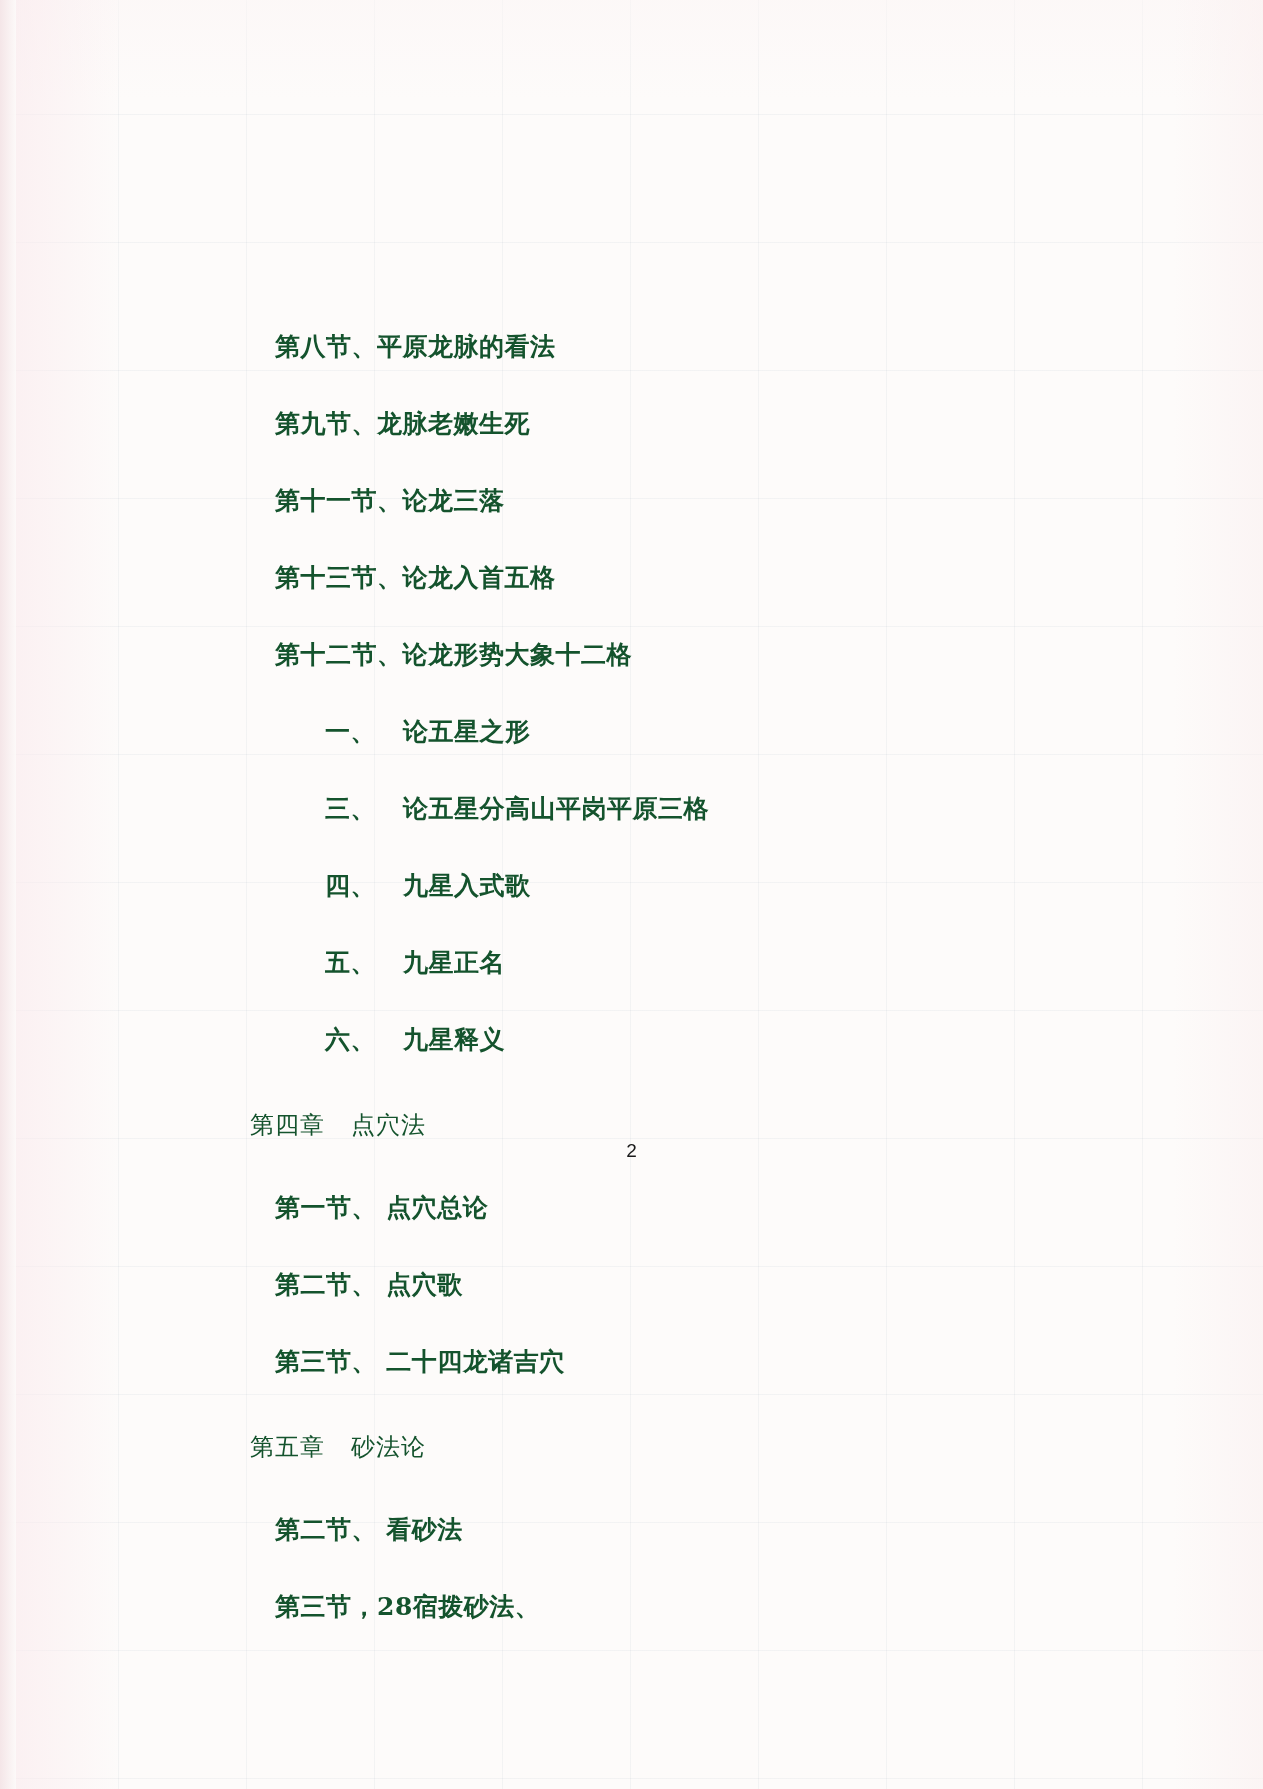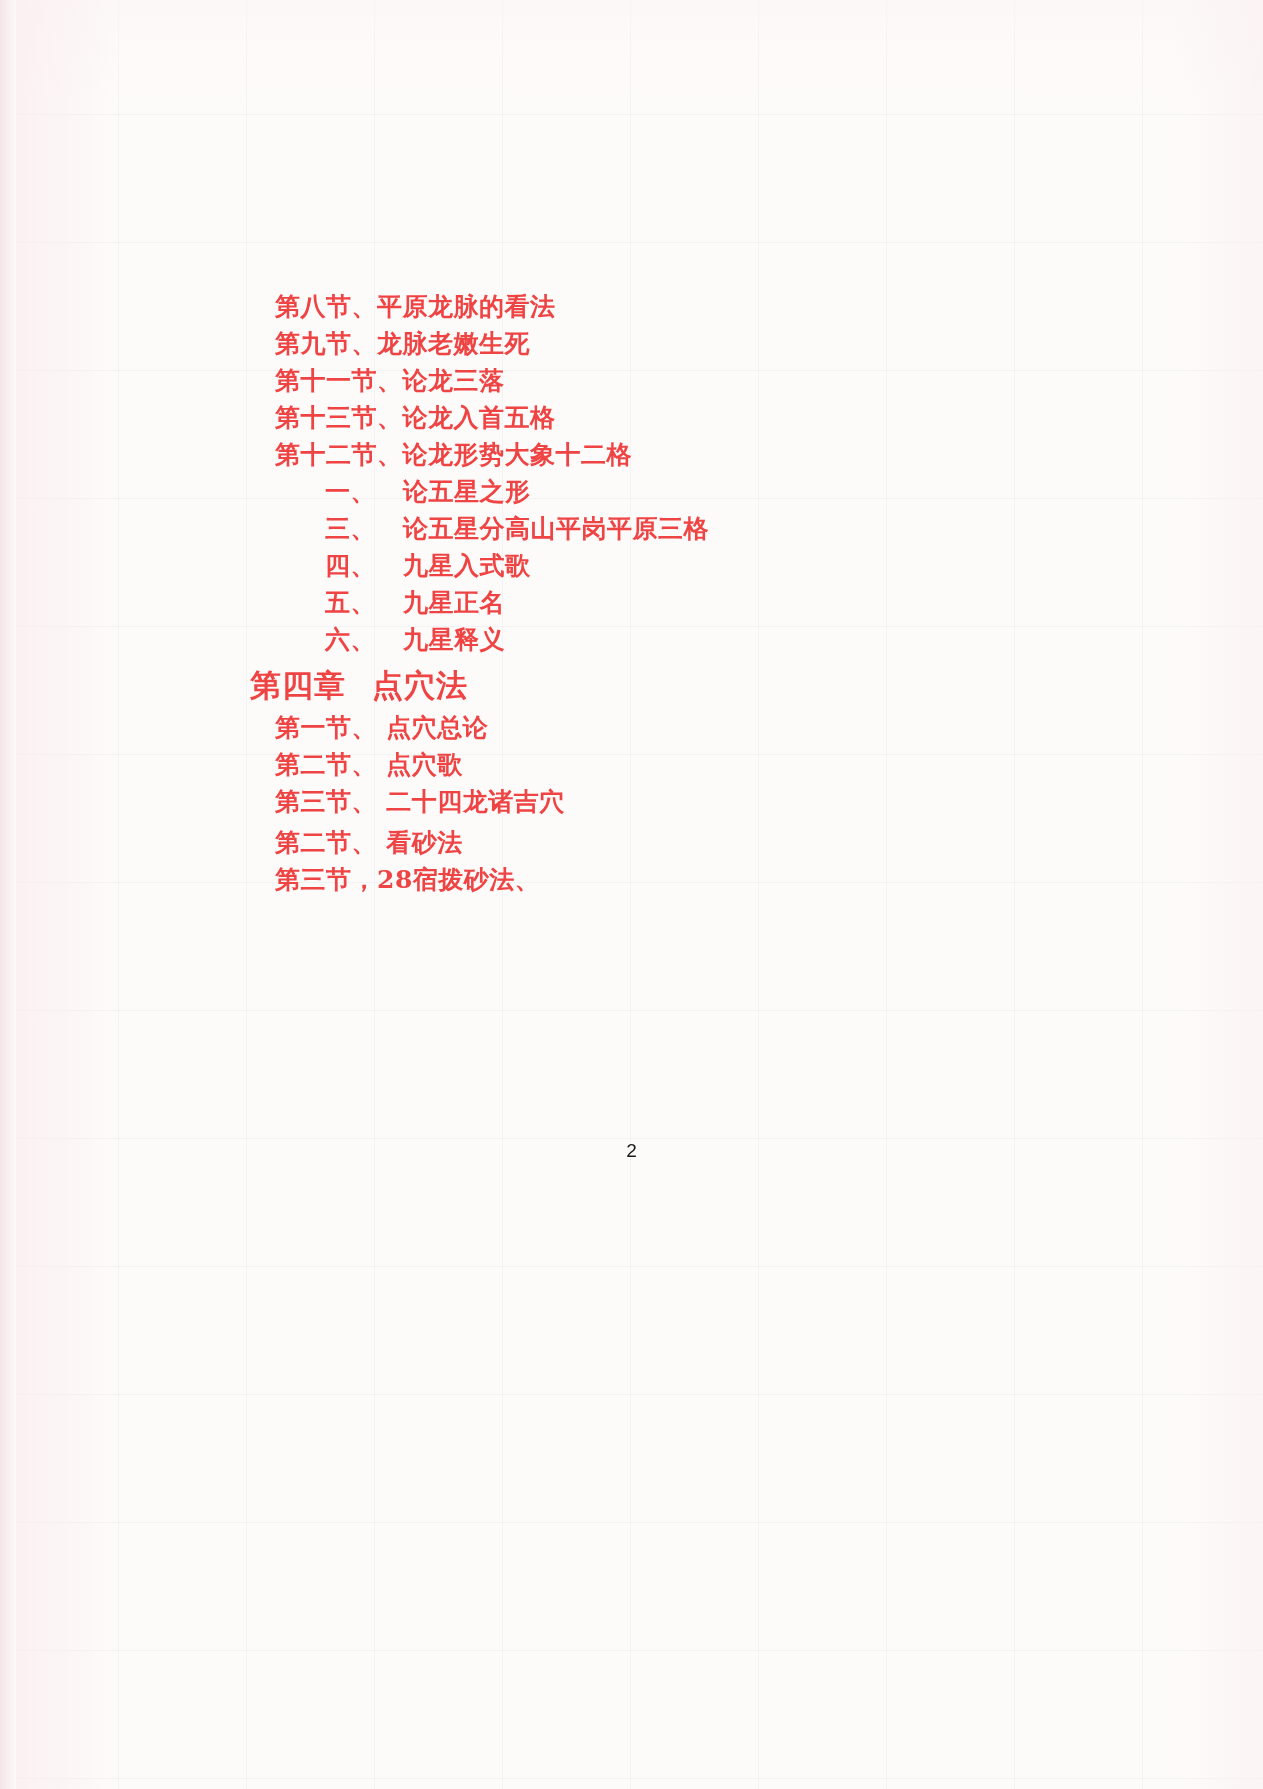--- a/index.html
+++ b/index.html
@@ -63,38 +63,39 @@
     left: 250px;
     top: 288px;
     width: 820px;
   }
 
   .entry {
     font-size: 25px;
     line-height: 37px;
     letter-spacing: 0.5px;
     white-space: nowrap;
-    color: #ef4444;
+    color: #14532d;
     font-weight: 600;
     font-family: "DejaVu Serif", "Liberation Serif", serif;
+    margin-top: 40px;
   }
   .entry.level-1 {
     padding-left: 25px;
   }
   .entry.level-2 {
     padding-left: 75px;
   }
   .entry.level-2 .num {
     display: inline-block;
     width: 78px;
   }
   .entry.chapter {
-    font-size: 31px;
+    font-size: 24px;
     line-height: 47px;
-    font-weight: 700;
+    font-weight: 400;
     padding-left: 0px;
     letter-spacing: 1px;
   }
   .entry.chapter .ch-title {
     margin-left: 26px;
   }
   .spacer-sm { height: 4px; }
 
   .page-number {
     position: absolute;
@@ -146,20 +147,23 @@
     <div class="entry chapter">
       <span>第四章</span><span class="ch-title">点穴法</span>
     </div>
 
     <div class="entry level-1">第一节、 点穴总论</div>
     <div class="entry level-1">第二节、 点穴歌</div>
     <div class="entry level-1">第三节、 二十四龙诸吉穴</div>
 
     <div class="spacer-sm"></div>
 
+    <div class="entry chapter">
+      <span>第五章</span><span class="ch-title">砂法论</span>
+    </div>
 
     <div class="entry level-1">第二节、 看砂法</div>
     <div class="entry level-1">第三节，28宿拨砂法、</div>
 
   </div>
 
   <div class="page-number">2</div>
 
 </div>
 

